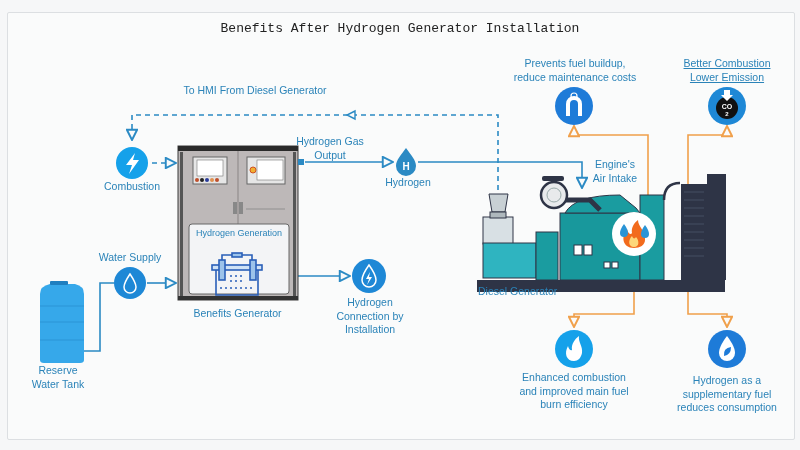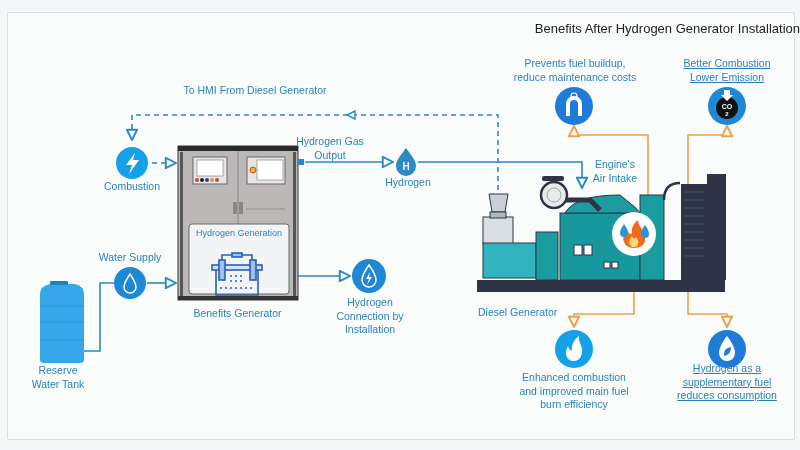--- a/index.html
+++ b/index.html
@@ -1,20 +1,20 @@
 <!DOCTYPE html>
 <html><head>
 <meta charset="utf-8">
 <style>
   html,body{margin:0;padding:0;background:#f6f7f8;}
   body{width:800px;height:450px;position:relative;overflow:hidden;font-family:"Liberation Sans",sans-serif;}
   .frame{position:absolute;left:7px;top:12px;width:786px;height:426px;background:#fafbfb;border:1px solid #dcdfe2;border-radius:2px;}
   svg{position:absolute;left:0;top:0;}
   .lbl{position:absolute;color:#2a83b8;font-size:10.5px;text-align:center;line-height:13.5px;white-space:nowrap;}
-  .title{position:absolute;left:0;width:800px;top:21px;text-align:right;font-size:13px;color:#222;}
+  .title{position:absolute;left:0;width:800px;top:21px;text-align:center;font-size:13px;color:#222;font-family:Liberation Mono, monospace;}
 </style>
 </head>
 <body>
 
 <div class="frame"></div>
 <div class="title">Benefits After Hydrogen Generator Installation</div>
 
 <svg width="800" height="450" viewBox="0 0 800 450">
   <defs>
     <marker id="arrB" viewBox="0 0 10 10" refX="9" refY="5" markerWidth="8" markerHeight="8" orient="auto-start-reverse">
@@ -201,31 +201,31 @@
 <div class="lbl" style="left:95px;top:251px;width:70px;">Water Supply</div>
 <div class="lbl" style="left:28px;top:364px;width:60px;">
   <div>Reserve</div>
   <div>Water Tank</div>
 </div>
 <div class="lbl" style="left:334px;top:296px;width:72px;">
   <div>Hydrogen</div>
   <div>Connection by</div>
   <div>Installation</div>
 </div>
-<div class="lbl" style="left:478px;top:306px;text-align:left;">Diesel Generator</div>
+<div class="lbl" style="left:478px;top:285px;text-align:left;">Diesel Generator</div>
 <div class="lbl" style="left:510px;top:57px;width:130px;">
   <div>Prevents fuel buildup,</div>
   <div>reduce maintenance costs</div>
 </div>
 <div class="lbl" style="left:677px;top:57px;width:100px;text-decoration:underline;">
   <div>Better Combustion</div>
   <div>Lower Emission</div>
 </div>
 <div class="lbl" style="left:514px;top:371px;width:120px;">
   <div>Enhanced combustion</div>
   <div>and improved main fuel</div>
   <div>burn efficiency</div>
 </div>
-<div class="lbl" style="left:667px;top:362px;width:120px;text-decoration:underline;">
+<div class="lbl" style="left:667px;top:374px;width:120px;">
   <div>Hydrogen as a</div>
   <div>supplementary fuel</div>
   <div>reduces consumption</div>
 </div>
 
 </body></html>

